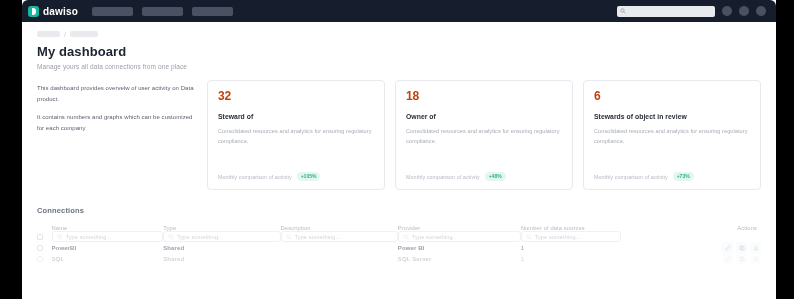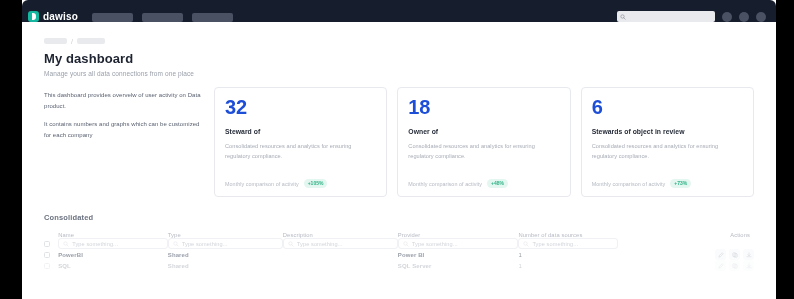--- a/index.html
+++ b/index.html
@@ -30,21 +30,21 @@
     overflow: hidden;
   }
 
   
   .topbar {
     position: relative;
     height: 22px;
     background: #161e2e;
     border-radius: 6px 6px 0 0;
     display: flex;
-    align-items: flex-end;
+    align-items: center;
     padding: 0 10px 0 6px;
   }
 
   .brand {
     display: flex;
     align-items: center;
     gap: 4px;
     margin-right: 14px;
   }
 
@@ -113,21 +113,21 @@
     height: 10px;
     border-radius: 50%;
     background: #4a5163;
     flex: none;
   }
 
   
   .page {
     background: #ffffff;
     height: 236px;
-    padding: 8px;
+    padding: 1px;
     position: relative;
   }
 
   .page-head {
     padding: 7px 14px 0 14px;
   }
 
   .breadcrumb {
     display: flex;
     align-items: center;
@@ -189,23 +189,23 @@
     background: #ffffff;
     border: 1px solid #e7e9ee;
     border-radius: 4px;
     padding: 9px 10px 8px 10px;
     display: flex;
     flex-direction: column;
     height: 110px;
   }
 
   .stat-value {
-    font-size: 20px;
+    font-size: 12px;
     font-weight: 700;
-    color: #1d4ed8;
+    color: #c2410c;
     line-height: 1;
     letter-spacing: -0.2px;
   }
 
   .stat-title {
     margin-top: 11px;
     font-size: 6.8px;
     font-weight: 700;
     color: #262c38;
     letter-spacing: 0.05px;
@@ -417,21 +417,21 @@
           <div class="stat-desc">Consolidated resources and analytics for ensuring regulatory compliance.</div>
           <div class="stat-foot">
             <span class="stat-foot-label">Monthly comparison of activity</span>
             <span class="stat-badge">+73%</span>
           </div>
         </div>
 
       </div>
 
       <div class="table-section">
-        <div class="table-title">Consolidated</div>
+        <div class="table-title">Connections</div>
 
         <table class="tbl">
           <colgroup>
             <col class="col-check">
               <col class="col-name">
               <col class="col-type">
             <col class="col-desc">
               <col class="col-prov">
               <col class="col-num">
               <col class="col-act">

